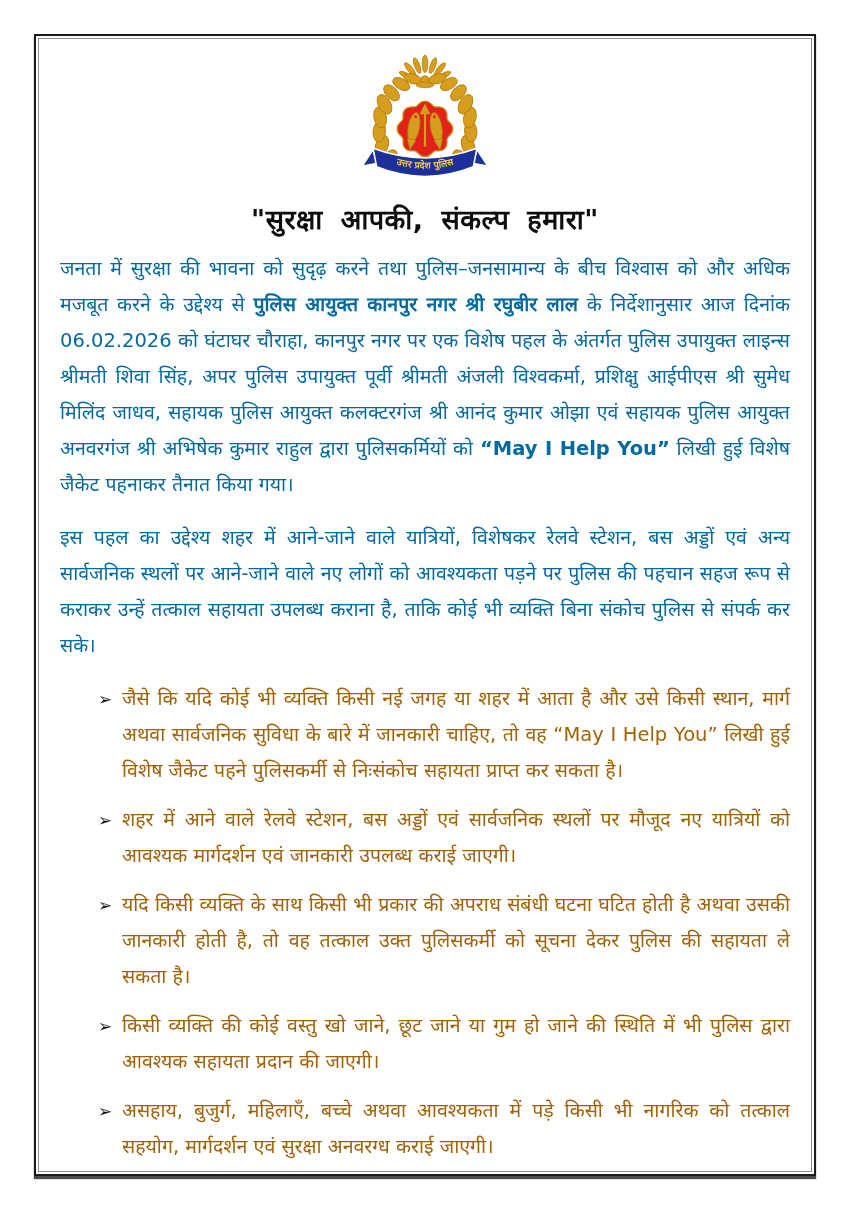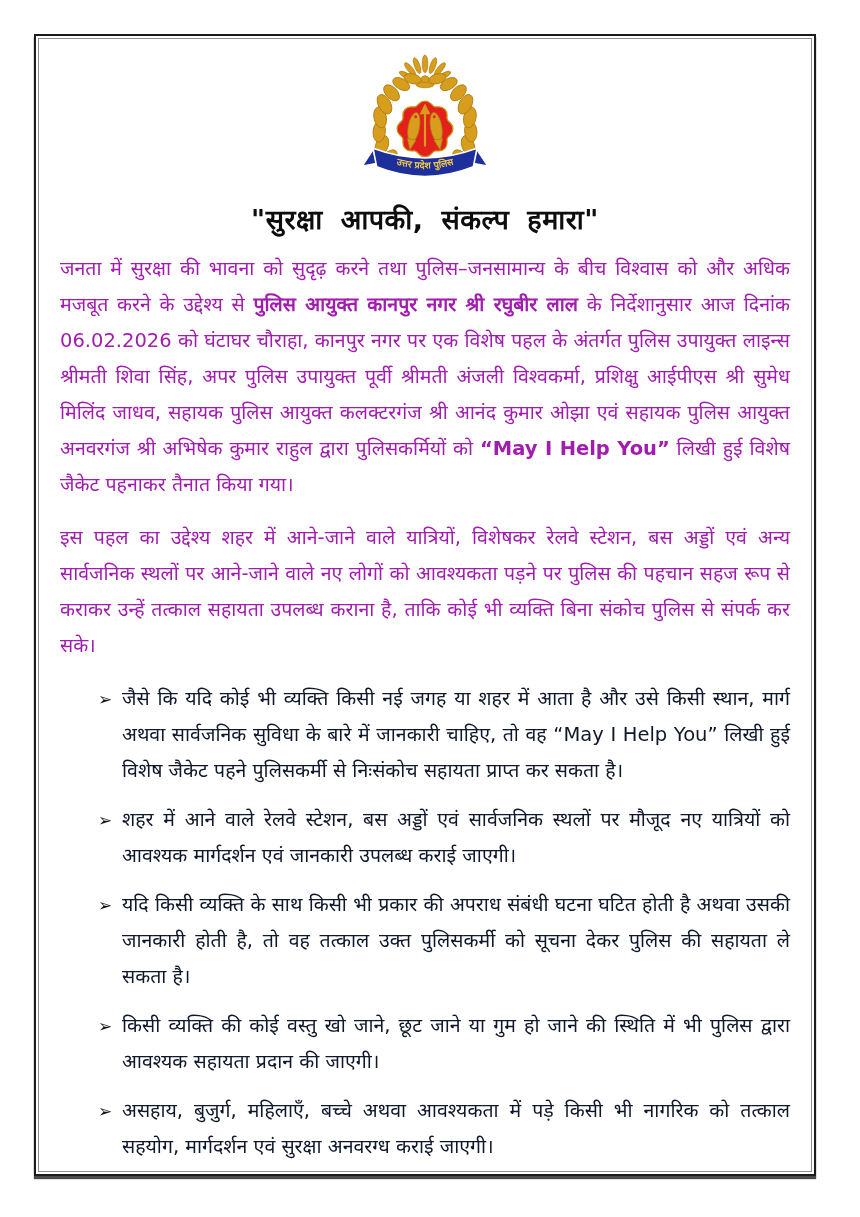--- a/index.html
+++ b/index.html
@@ -42,21 +42,21 @@
     font-size: 27px;
     font-weight: 700;
     color: #0d0d0d;
     margin: 8px 0 14px 0;
     word-spacing: 8px;
     letter-spacing: 0.5px;
   }
   p.para {
     font-size: 19.5px;
     line-height: 36px;
-    color: #a21caf;
+    color: #0369a1;
     text-align: justify;
     margin: 0 0 17px 0;
   }
   p.para .bold { font-weight: 700; }
   ul.bullet-list {
     list-style: none;
     margin: 0 0 15px 0;
     padding: 0 0 0 38px;
   }
   ul.bullet-list li {
@@ -67,21 +67,21 @@
   ul.bullet-list .marker {
     flex: 0 0 24px;
     font-size: 17px;
     line-height: 36px;
     color: #141414;
   }
   ul.bullet-list .btext {
     flex: 1 1 auto;
     font-size: 19.5px;
     line-height: 36px;
-    color: #0f172a;
+    color: #a16207;
     text-align: justify;
   }
 </style>
 </head>
 <body>
 
 <div class="sheet">
   <div class="content">
 
     <div class="logo-wrap">

